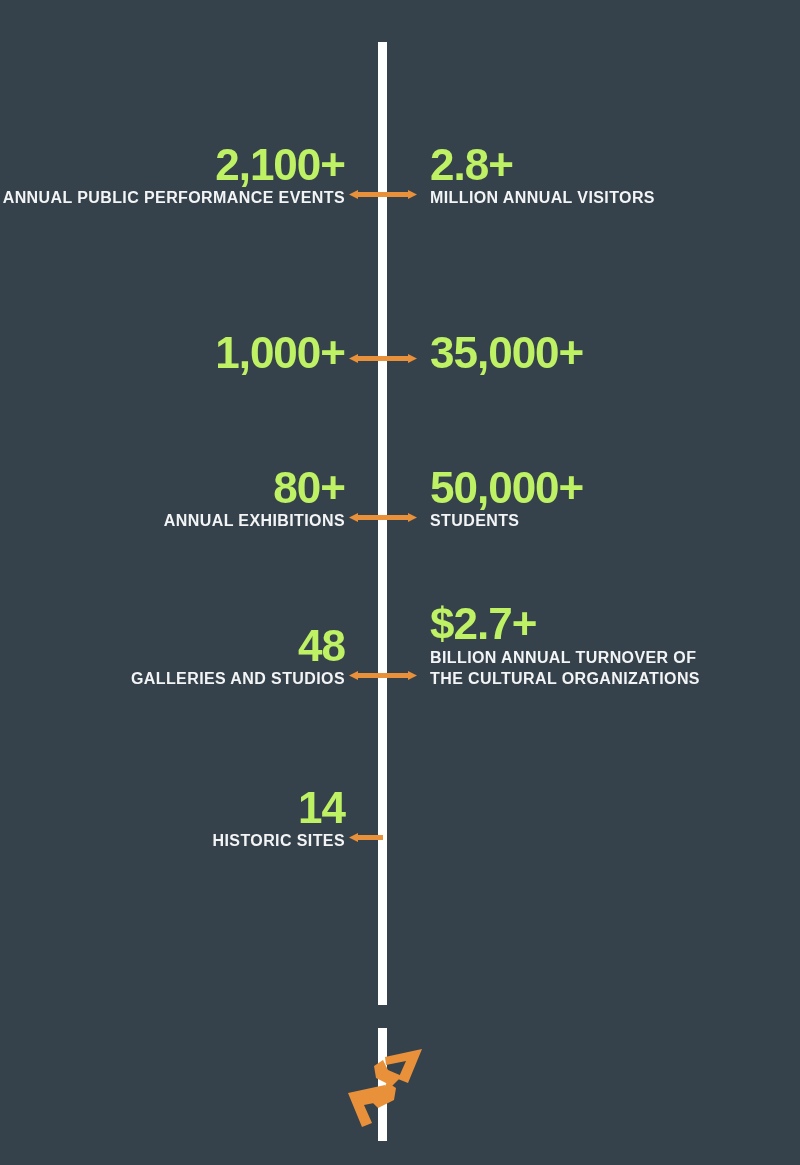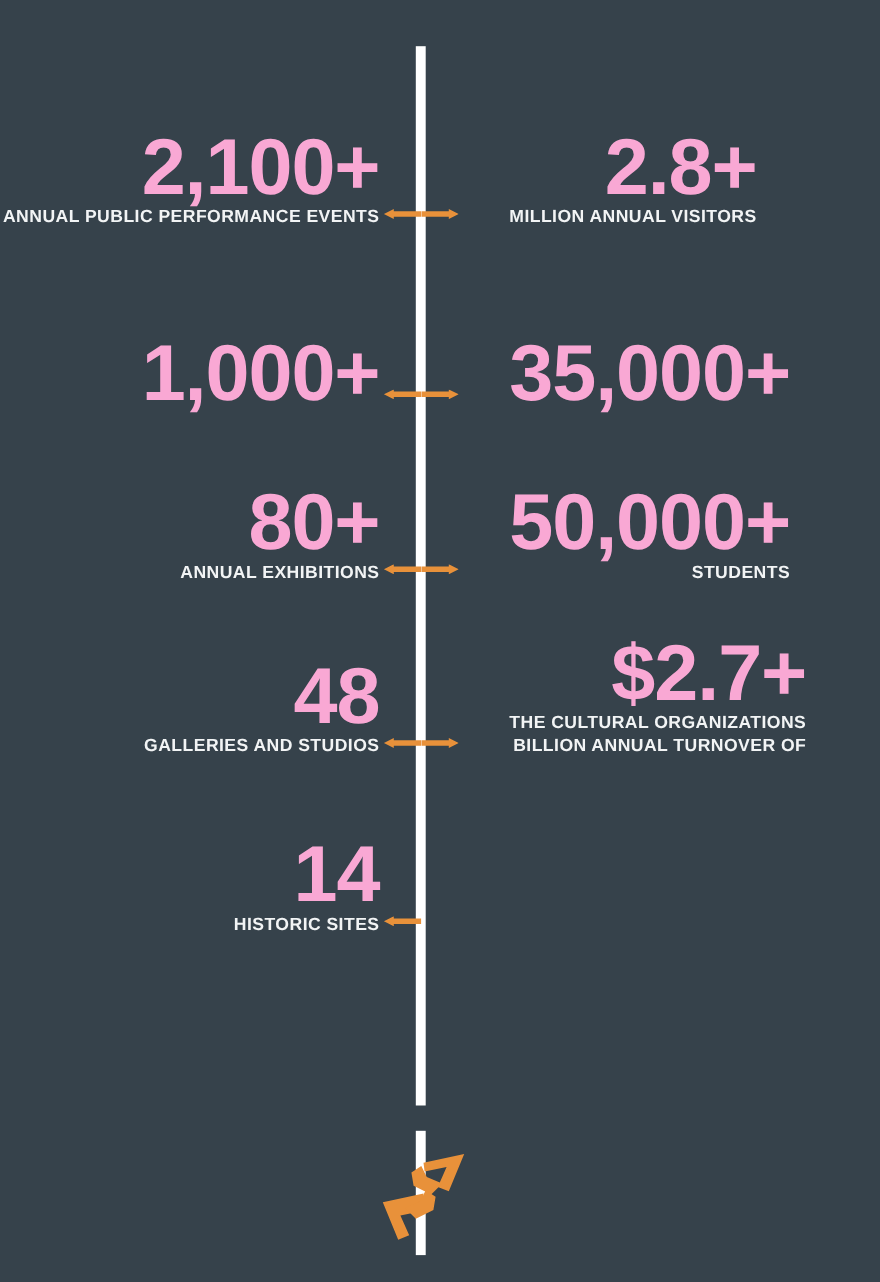--- a/index.html
+++ b/index.html
@@ -49,28 +49,27 @@
   .side {
     position: absolute;
     bottom: 0;
   }
   .side.left {
     right: 455px;       
     text-align: right;
   }
   .side.right {
     left: 430px;
-    text-align: right;
-    margin-left: 33px;
+    text-align: left;
   }
 
   .stat-value {
-    color: #f9a8d4;
+    color: #bef264;
     font-weight: bold;
-    font-size: 72px;
+    font-size: 44px;
     line-height: 0.92;
     letter-spacing: -1px;
     white-space: nowrap;
     margin: 0;
   }
   .stat-caption {
     color: #F2F4F5;
     font-weight: bold;
     font-size: 16px;
     letter-spacing: 0.4px;
@@ -182,22 +181,22 @@
           </div>
         </div>
         <div class="connector left" style="top: -19px;">
           <svg width="34" height="9" viewBox="0 0 34 9">
             <polygon points="0,4.5 9,0 9,2 34,2 34,7 9,7 9,9" fill="#E8913A"></polygon>
           </svg>
         </div>
         <div class="side right">
           <div class="stat-value">$2.7+</div>
           <div class="stat-caption">
+            <div>BILLION ANNUAL TURNOVER OF</div>
             <div>THE CULTURAL ORGANIZATIONS</div>
-            <div>BILLION ANNUAL TURNOVER OF</div>
           </div>
         </div>
         <div class="connector right" style="top: -19px;">
           <svg width="34" height="9" viewBox="0 0 34 9">
             <polygon points="34,4.5 25,0 25,2 0,2 0,7 25,7 25,9" fill="#E8913A"></polygon>
           </svg>
         </div>
       </div>
       <div class="stat-row" style="top: 852px;">
         <div class="side left">

